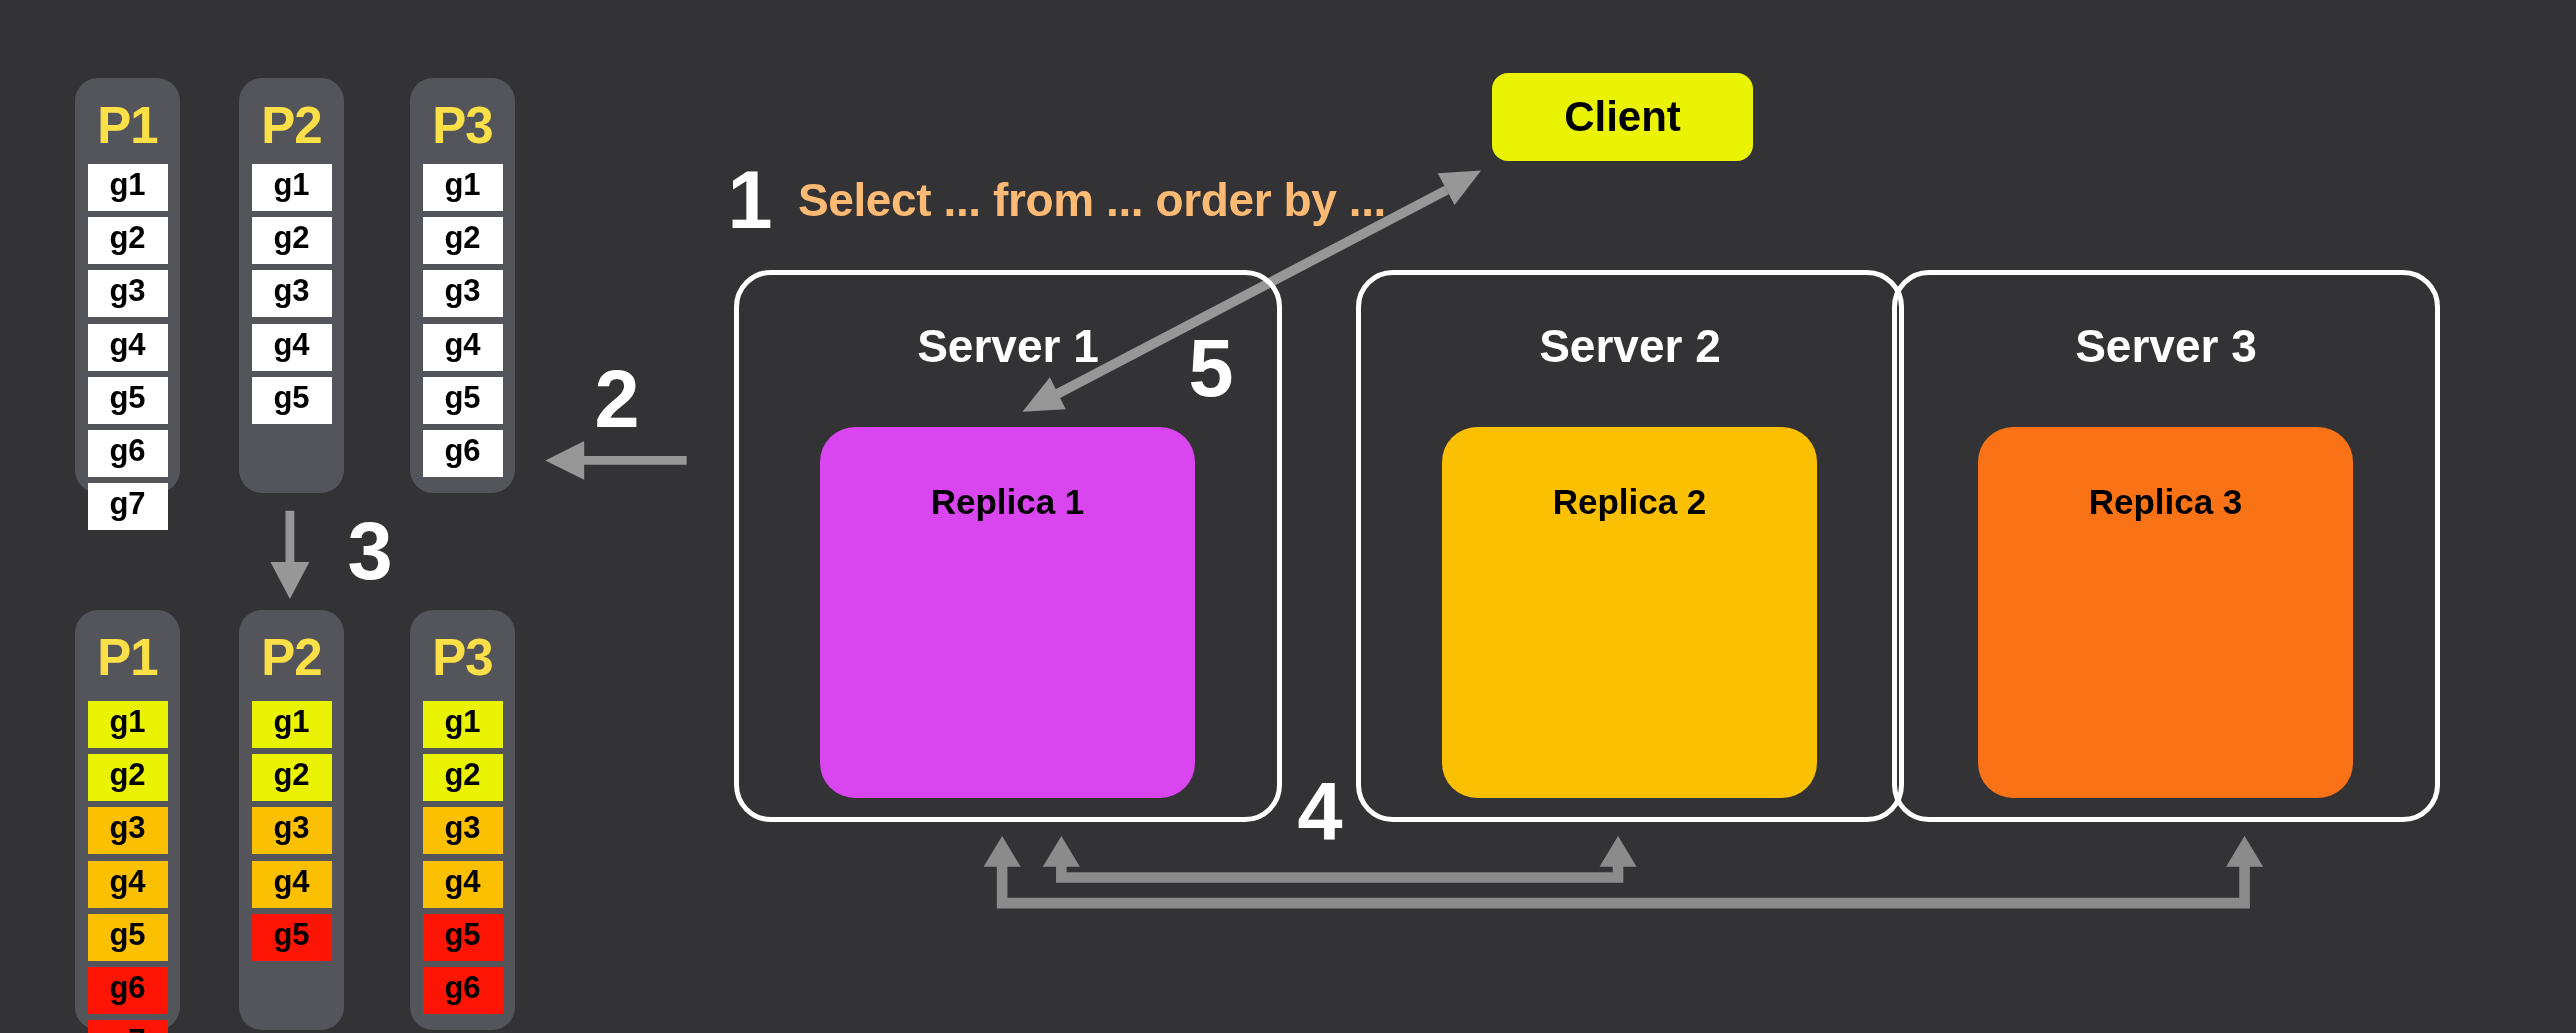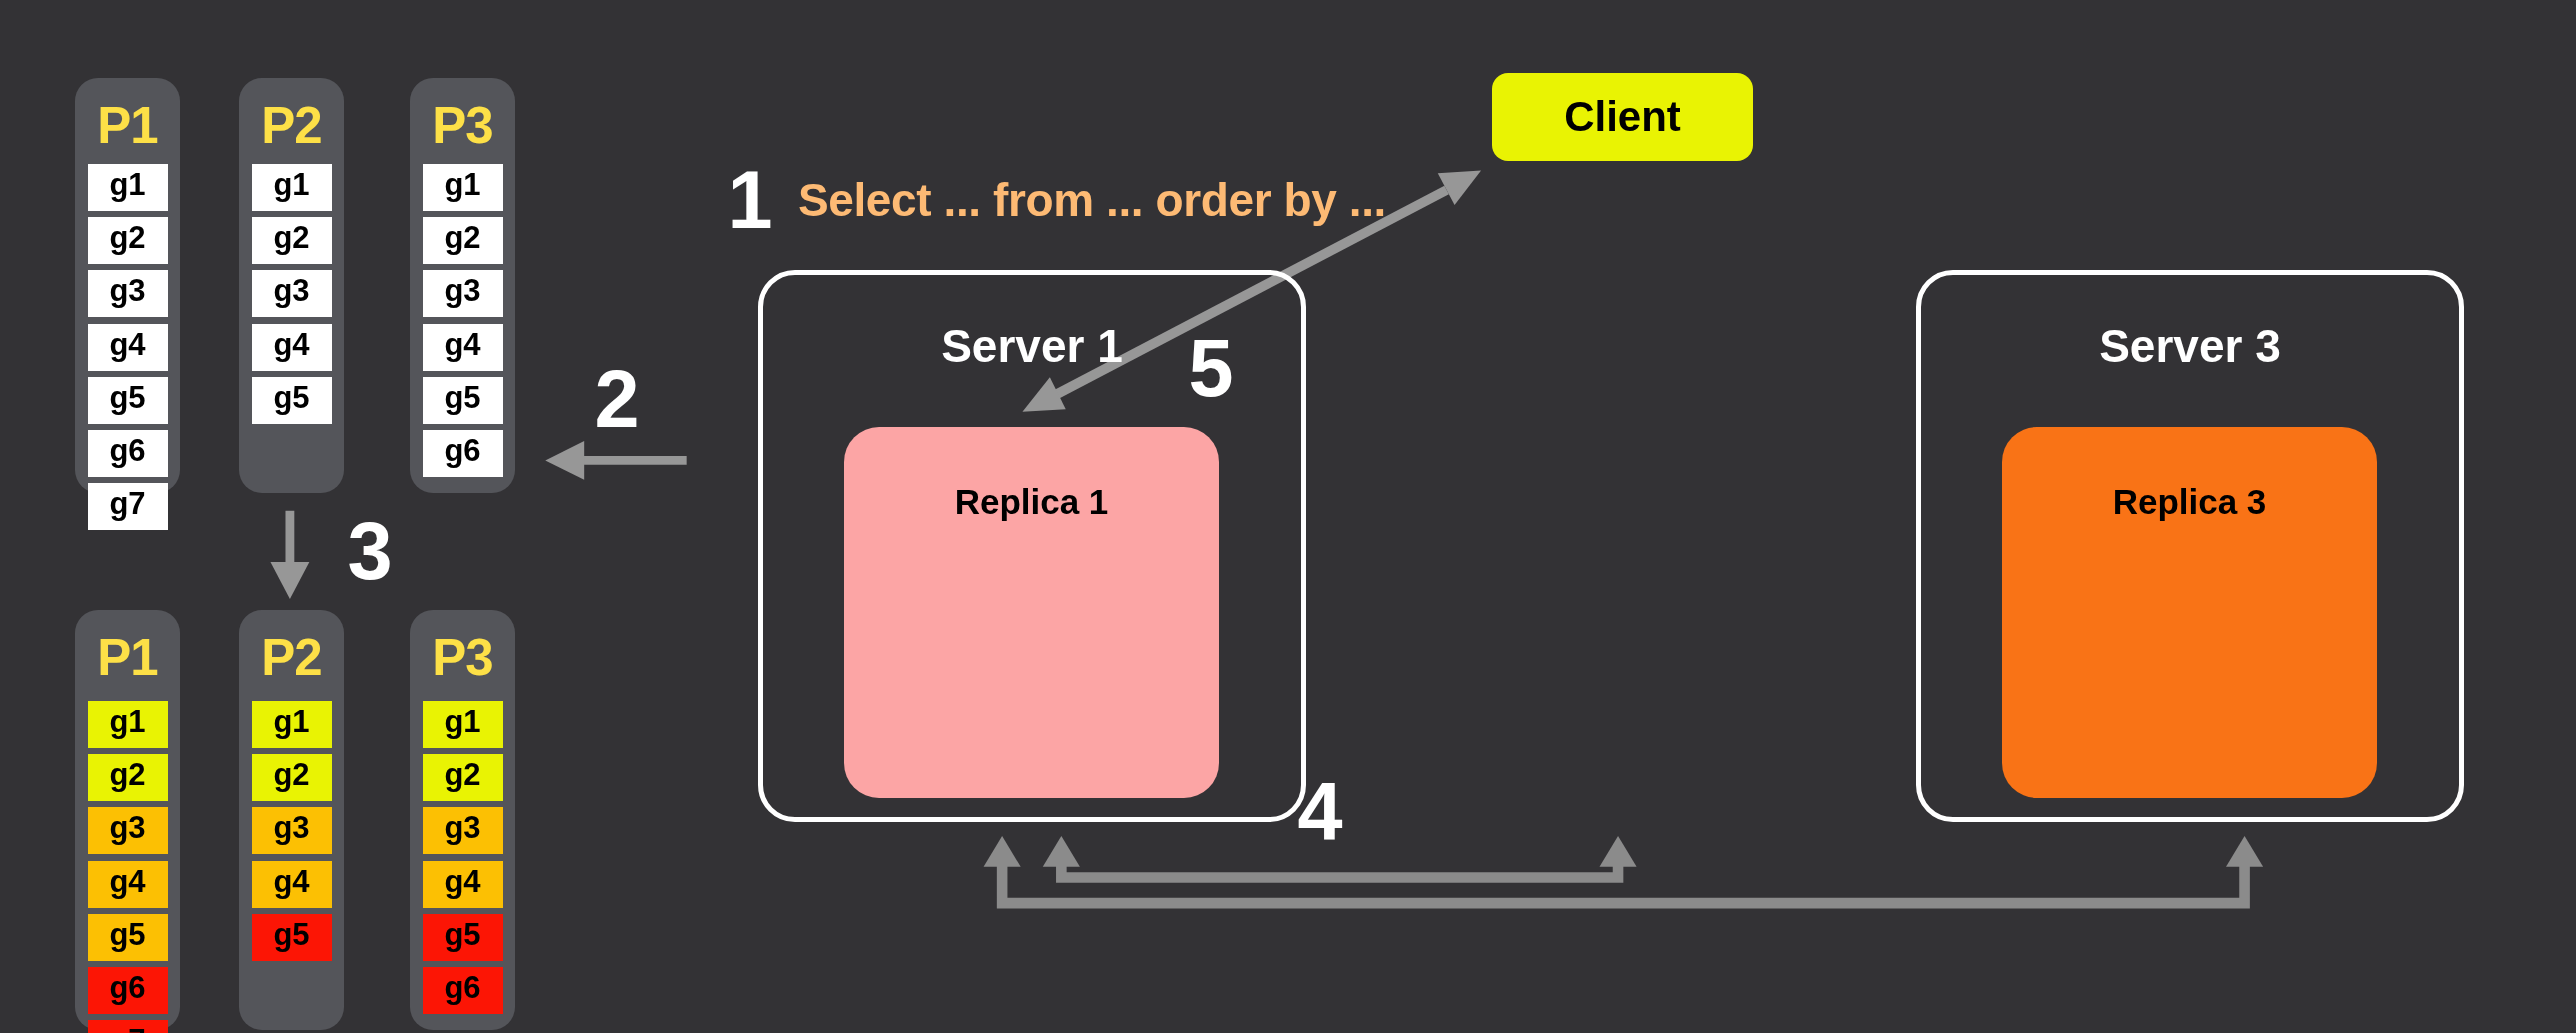--- a/index.html
+++ b/index.html
@@ -14,21 +14,21 @@
   .ptitle{margin-top:17.7px;text-align:center;font-size:51px;color:#fde047;letter-spacing:-0.9px;}
   .cells{position:absolute;left:0;right:0;display:flex;flex-direction:column;align-items:center;gap:6.2px;}
   .cells.cells-top{top:86px;}
   .cells.cells-bot{top:91px;}
   .cell{width:80px;height:47px;line-height:41px;text-align:center;font-size:31px;color:#000;}
   
   .client{position:absolute;left:1492px;top:73px;width:261px;height:88px;border-radius:16px;
     display:flex;align-items:center;justify-content:center;font-size:42px;color:#000000;}
   
   .server{position:absolute;top:270px;width:548px;height:552px;box-sizing:border-box;
-    border:5.3px solid #fff;border-radius:37px;margin-left:24px;}
+    border:5.3px solid #fff;border-radius:37px;}
   .server-label{position:absolute;top:44px;left:0;right:0;text-align:center;font-size:46px;color:#fff;}
   .replica{position:absolute;left:81px;top:152px;width:375px;height:371px;border-radius:35px;}
   .replica-label{position:absolute;top:55px;left:0;right:0;text-align:center;font-size:35px;color:#000;}
   
   .stepnum{position:absolute;transform:translate(-50%,-50%);font-size:81px;color:#fff;line-height:1;}
   .query{position:absolute;left:798px;top:176px;font-size:46px;line-height:49px;color:#fdba74;letter-spacing:-0.4px;}
   
   .arrows{position:absolute;inset:0;pointer-events:none;}
 </style>
 </head>
@@ -132,22 +132,28 @@
       <div class="cell" style="background: rgb(252, 192, 3);">g4</div>
       <div class="cell" style="background: rgb(252, 21, 5);">g5</div>
       <div class="cell" style="background: rgb(252, 21, 5);">g6</div>
     </div>
   </div>
 
   <div class="client" style="background: rgb(233, 243, 3);">Client</div>
 
   <div class="server" style="left:734px">
     <div class="server-label">Server 1</div>
-    <div class="replica" style="background: #fca5a5;">
+    <div class="replica" style="background: #d946ef;">
       <div class="replica-label">Replica 1</div>
+    </div>
+  </div>
+  <div class="server" style="left:1356px">
+    <div class="server-label">Server 2</div>
+    <div class="replica" style="background: rgb(252, 192, 3);">
+      <div class="replica-label">Replica 2</div>
     </div>
   </div>
   <div class="server" style="left:1892px">
     <div class="server-label">Server 3</div>
     <div class="replica" style="background: #f97316;">
       <div class="replica-label">Replica 3</div>
     </div>
   </div>
 
   <div class="stepnum" style="left:750px;top:200px">1</div>

